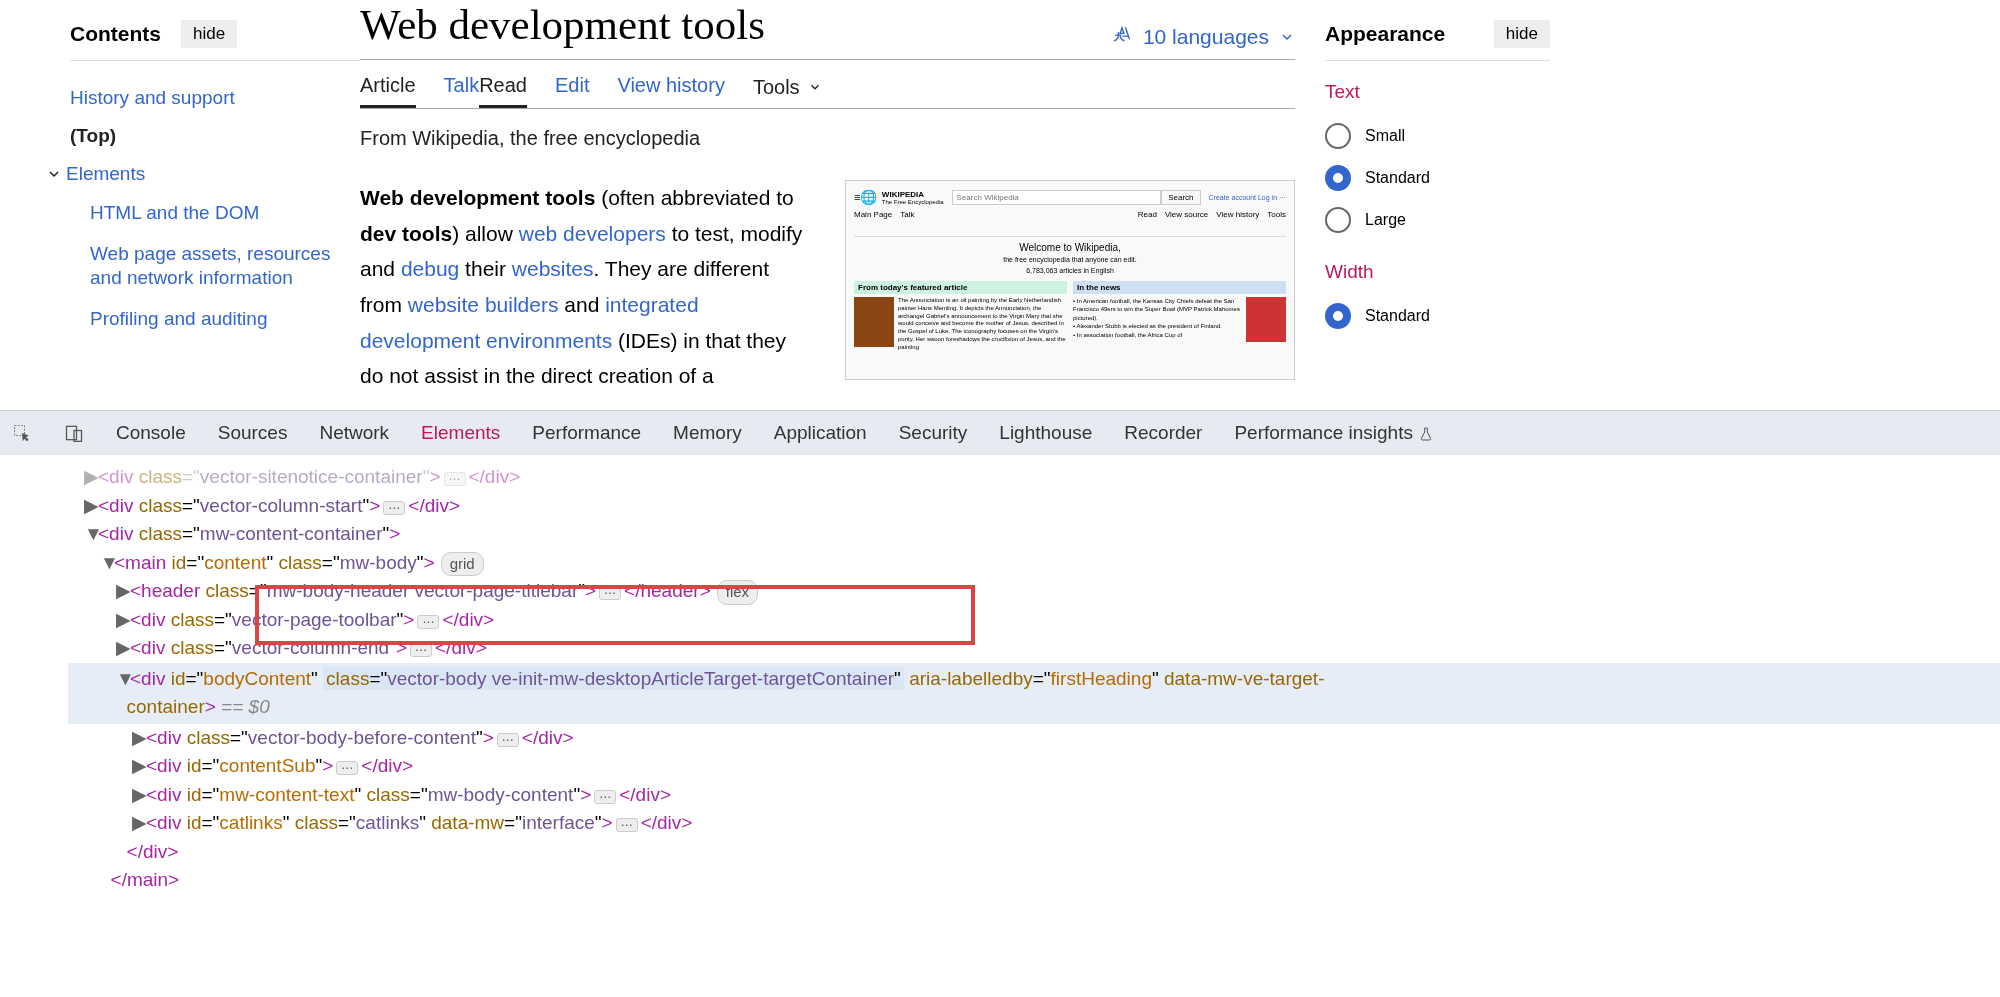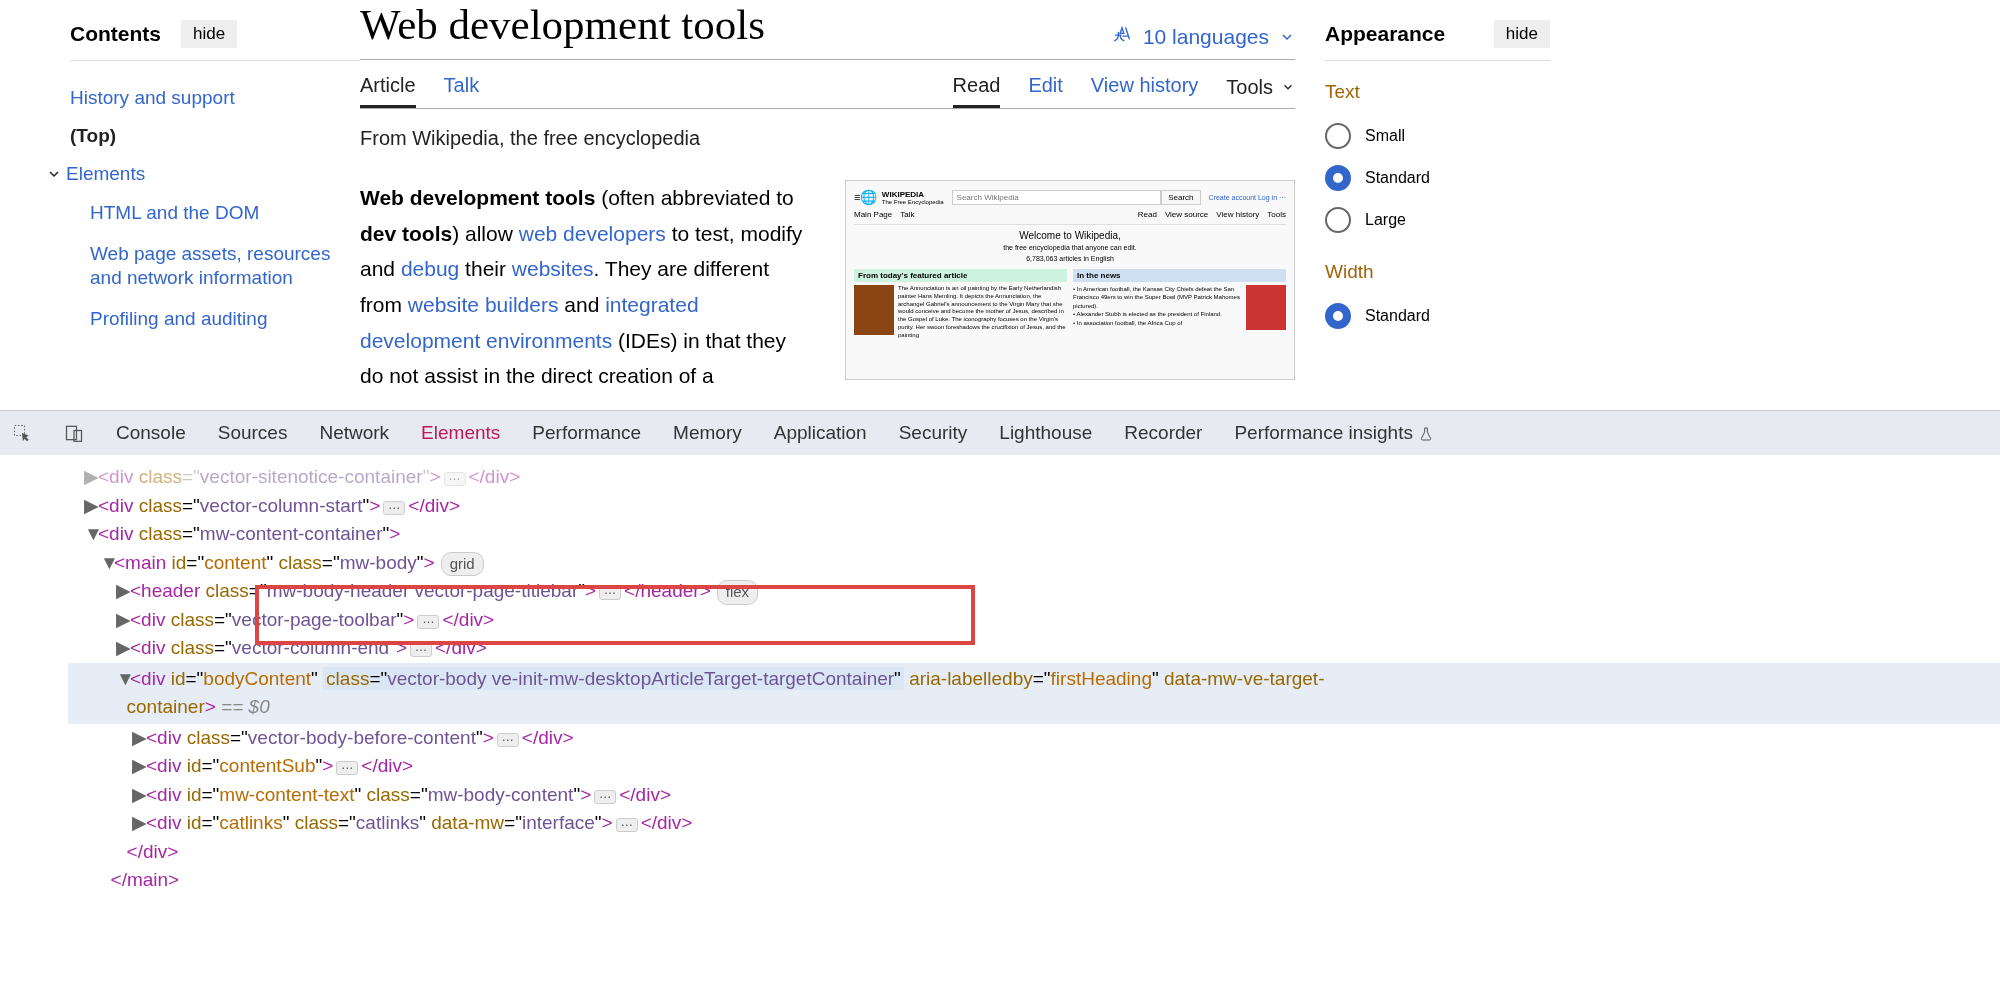--- a/index.html
+++ b/index.html
@@ -11,46 +11,46 @@
 .hide-btn { background: #eee; border: none; padding: 4px 12px; font-size: 17px; cursor: pointer; }
 .toc { margin-top: 18px; }
 .toc-item { font-size: 19px; color: #3366cc; padding: 8px 0; cursor: pointer; }
 .toc-item.top { color: #222; font-weight: 600; }
 .toc-item.sub { padding-left: 20px; line-height: 1.3; }
 .toc-item.features { display: flex; align-items: center; gap: 4px; margin-left: -24px; }
 .chevron-down { width: 16px; height: 16px; }
 .main-content { flex: 1; padding: 0 30px 0 0; max-width: 965px; }
 .article-title { font-family: Georgia, serif; font-size: 43px; font-weight: 400; border-bottom: 1px solid #aaa; padding-bottom: 10px; position: relative; }
 .lang-selector { position: absolute; right: 0; bottom: 10px; display: flex; align-items: center; gap: 10px; color: #3366cc; font-size: 21px; font-family: -apple-system, sans-serif; }
-.tabs-row { display: flex; justify-content: space-between; margin-top: 14px; border-bottom: 1px solid #aaa; font-size: 20px; }
+.tabs-row { display: flex; margin-top: 14px; border-bottom: 1px solid #aaa; font-size: 20px; }
 .tabs-left, .tabs-right { display: flex; gap: 28px; }
 .tab { padding-bottom: 8px; color: #3366cc; cursor: pointer; }
 .tab.active { color: #222; border-bottom: 3px solid #222; font-weight: 400; }
 .tools-tab { display: flex; align-items: center; gap: 8px; color: #222; }
 .subtitle { margin-top: 18px; font-size: 20px; color: #222; }
 .article-body { margin-top: 30px; display: flex; gap: 30px; }
 .article-text { flex: 1; font-size: 21px; line-height: 1.7; }
 .article-text b { font-weight: 700; }
 .article-text a { color: #3366cc; text-decoration: none; }
 .infobox { width: 450px; height: 200px; border: 1px solid #ccc; background: #f9f9f9; font-size: 9px; padding: 8px; overflow: hidden; }
 .infobox-header { display: flex; justify-content: space-between; align-items: center; margin-bottom: 5px; }
 .infobox-logo { display:flex; align-items:center; gap:4px; font-size:8px; }
 .infobox-search { flex:1; margin: 0 8px; display:flex; }
 .infobox-search input { flex:1; border:1px solid #ccc; font-size:8px; padding:2px 4px; }
 .infobox-search button { border:1px solid #ccc; background:#f8f8f8; font-size:8px; padding:2px 6px; }
-.infobox-tabs { display:flex; gap:8px; font-size:8px; border-bottom:1px solid #ddd; padding-bottom:5px; margin-bottom:5px; }
+.infobox-tabs { display:flex; gap:8px; font-size:8px; border-bottom:1px solid #ddd; padding-bottom:17px; margin-bottom:5px; }
 .infobox-welcome { text-align:center; font-size:10px; margin-bottom:6px; }
 .infobox-cols { display:flex; gap:6px; }
 .infobox-col { flex:1; font-size:7px; }
 .infobox-col-header { background:#cef2e0; padding:2px 4px; font-weight:600; font-size:8px; }
 .infobox-col.news .infobox-col-header { background:#cedff2; }
 .sidebar-right { width: 225px; padding: 20px 0 0 0; }
 .appearance-header { display:flex; align-items:center; justify-content:space-between; border-bottom:1px solid #ddd; padding-bottom:12px; }
 .appearance-title { font-size: 21px; font-weight:700; }
-.section-label { font-size:19px; color:#a16207; margin:20px 0 12px; }
+.section-label { font-size:19px; color:#be185d; margin:20px 0 12px; }
 .radio-option { display:flex; align-items:center; gap:14px; font-size:16px; padding:8px 0; cursor:pointer; }
 .radio-circle { width:26px; height:26px; border:2px solid #666; border-radius:50%; flex-shrink:0; }
 .radio-circle.selected { border:8px solid #3366cc; }
 .devtools { height: 587px; background: #fff; border-top: 1px solid #ccc; }
 .devtools-tabs { display:flex; align-items:center; background:#e8eaf2; height:44px; padding:0 12px; gap:32px; font-size:19px; color:#333; }
 .devtools-tab { cursor:pointer; }
 .devtools-tab.active { color:#be185d; }
 .devtools-icon { width:20px; height:20px; }
 .devtools-body { font-family: Liberation Sans, sans-serif; font-size:19px; padding:8px 0 0 68px; line-height:1.5; overflow:hidden; }
 .dom-line { white-space: nowrap; }

